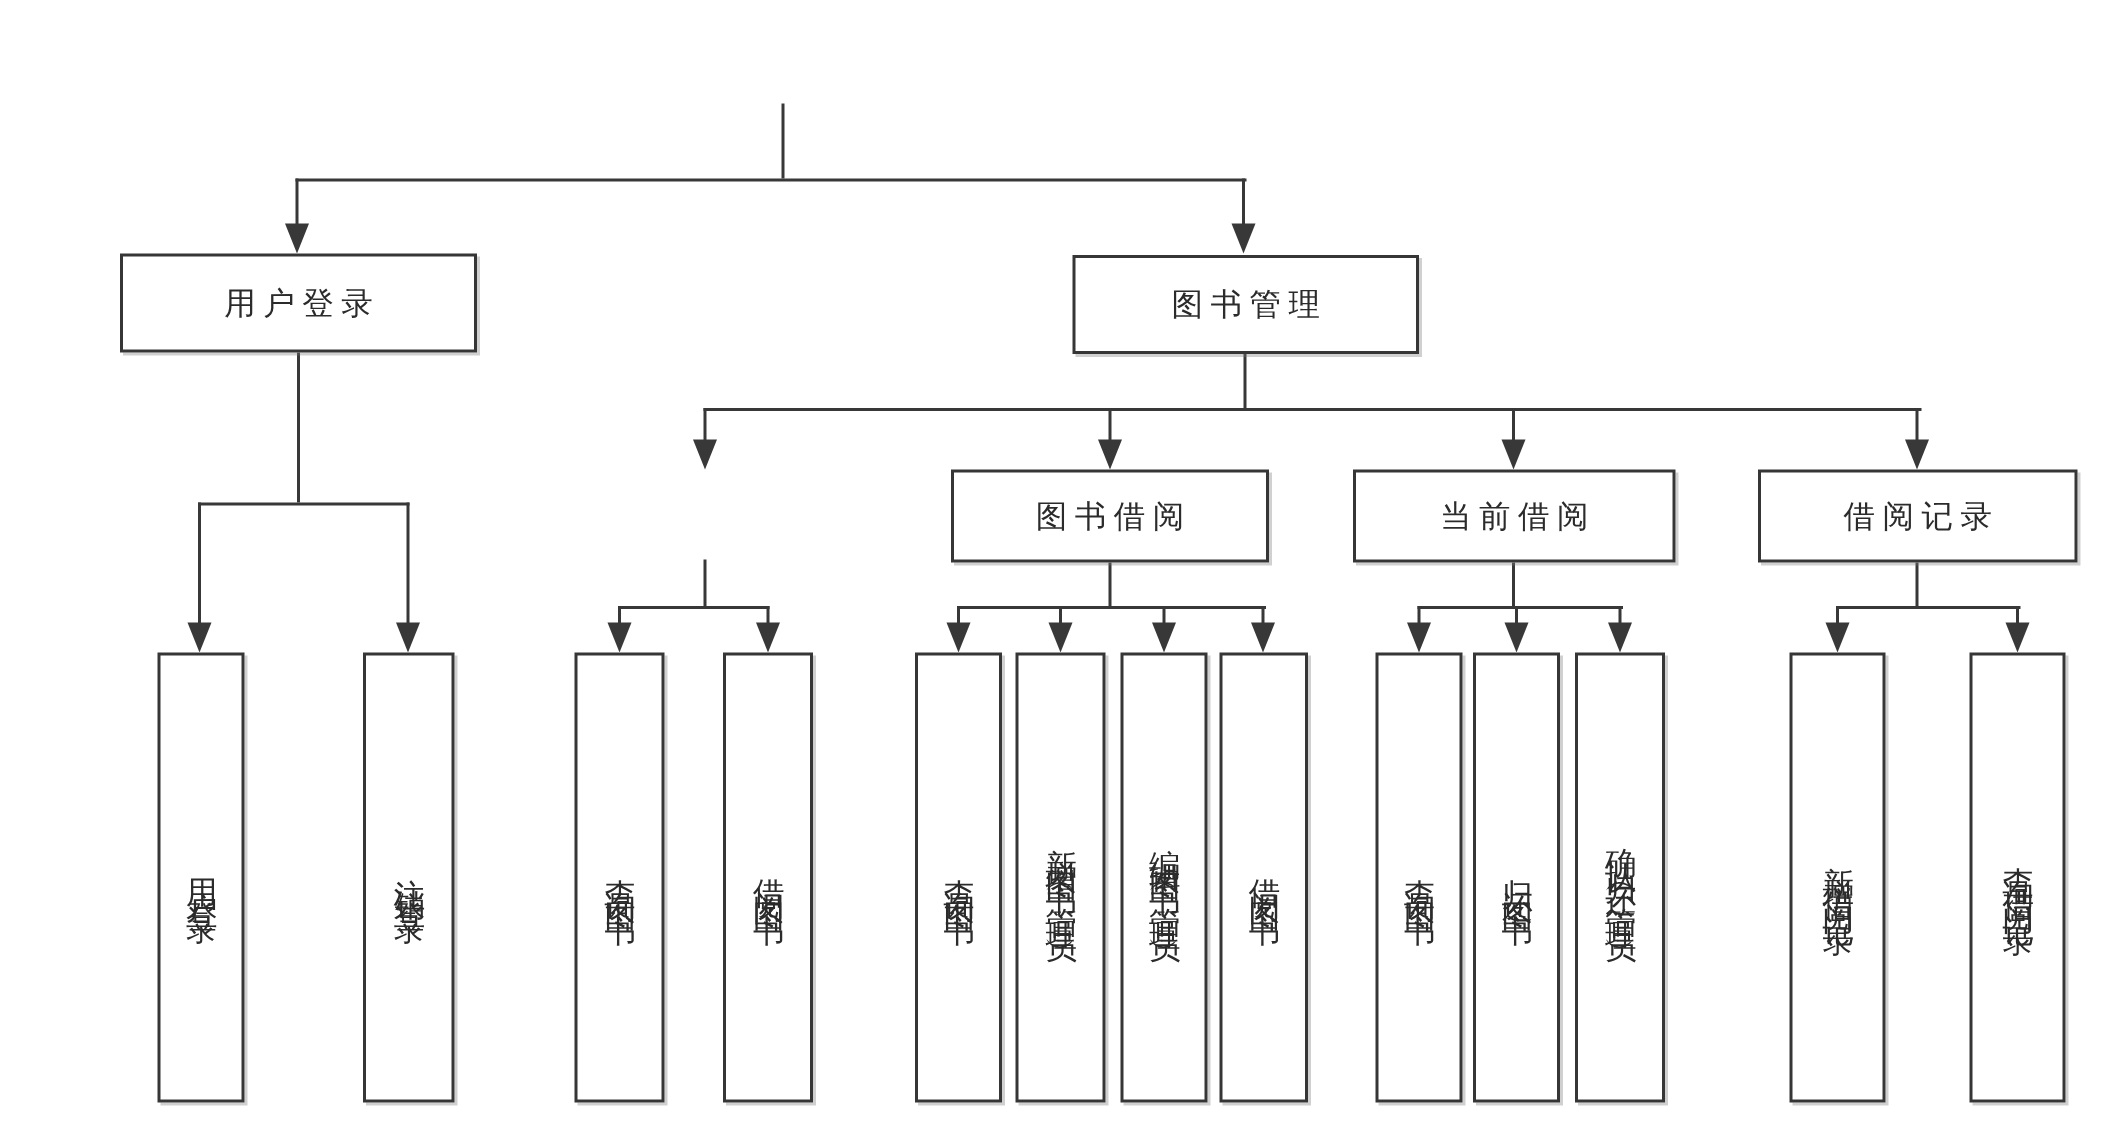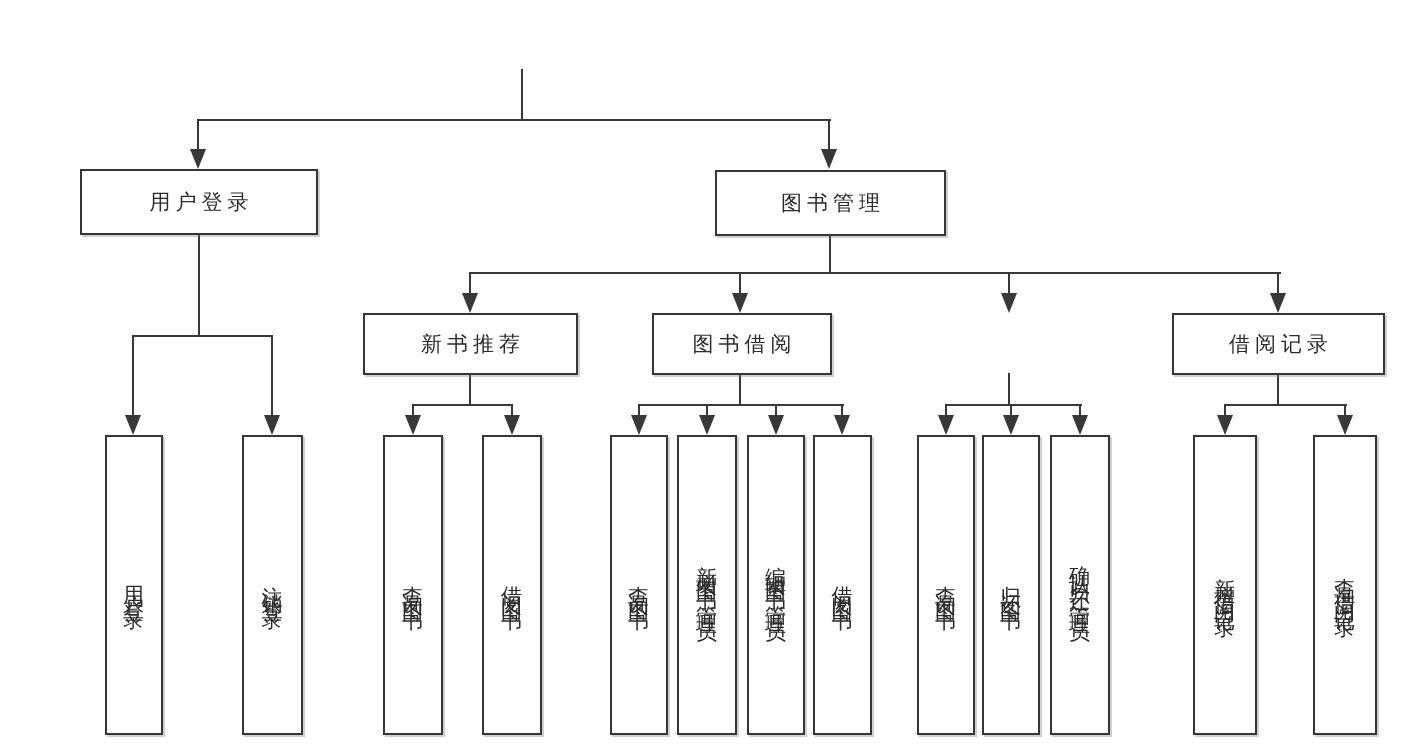--- a/index.html
+++ b/index.html
@@ -121,22 +121,22 @@
   <div class="hline" style="left:1224px;top:404px;width:123px"></div>
   <div class="vline" style="left:1224px;top:404px;height:13px"></div>
   <div class="vline" style="left:1344px;top:404px;height:13px"></div>
   <div class="arr" style="left:1217px;top:415px"></div>
   <div class="arr" style="left:1337px;top:415px"></div>
 
 
   <div class="box hbox" style="left:80px;top:169px;width:238px;height:66px">用户登录</div>
   <div class="box hbox" style="left:715px;top:170px;width:231px;height:66px">图书管理</div>
 
-  <div class="box hbox" style="left:363px;top:313px;width:215px;height:62px">新书推荐</div>
-  <div class="box hbox" style="left:652px;top:313px;width:180px;height:62px">图书借阅</div>
+  <div class="box hbox" style="left:634px;top:313px;width:212px;height:62px">图书借阅</div>
+  <div class="box hbox" style="left:902px;top:313px;width:215px;height:62px">当前借阅</div>
   <div class="box hbox" style="left:1172px;top:313px;width:213px;height:62px">借阅记录</div>
 
   <div class="box vbox" style="left:105px;top:435px;width:58px;height:300px">用户登录</div>
   <div class="box vbox" style="left:242px;top:435px;width:61px;height:300px">注销登录</div>
 
   <div class="box vbox" style="left:383px;top:435px;width:60px;height:300px">查询图书</div>
   <div class="box vbox" style="left:482px;top:435px;width:60px;height:300px">借阅图书</div>
 
   <div class="box vbox" style="left:610px;top:435px;width:58px;height:300px">查询图书</div>
   <div class="box vbox" style="left:677px;top:435px;width:60px;height:300px">新增图书（管理员）</div>

